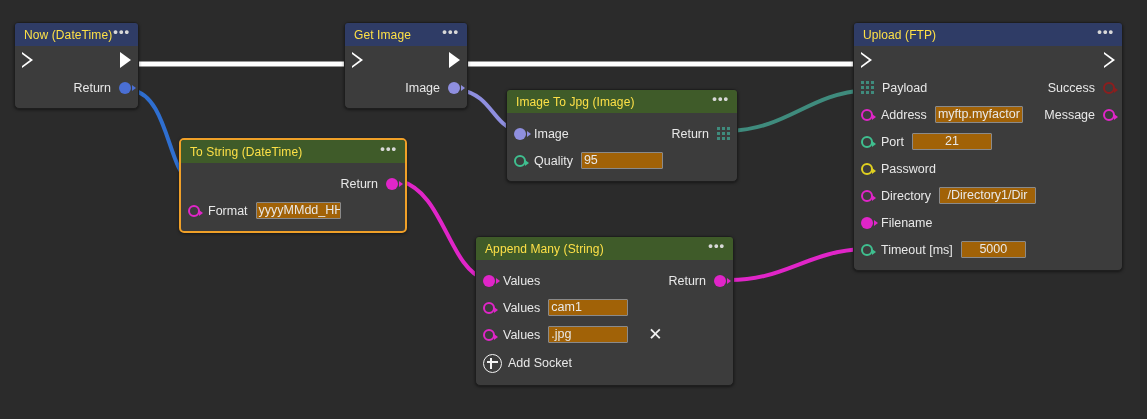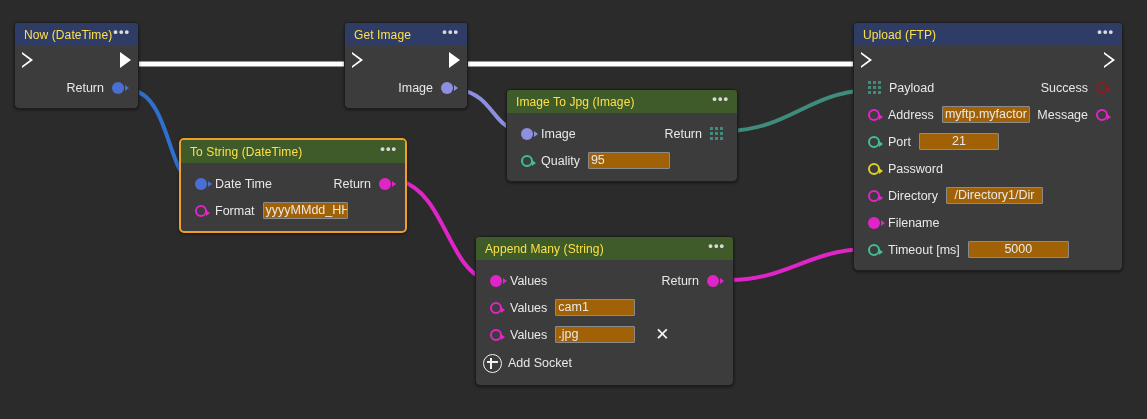--- a/index.html
+++ b/index.html
@@ -98,21 +98,21 @@
     width: 0; height: 0;
     border-top: 6px solid transparent;
     border-bottom: 6px solid transparent;
     border-left: 8px solid #3c3c3c;
   }
   
   .row {
     display: flex;
     align-items: center;
     height: 27px;
-    padding: 0 14px;
+    padding: 0 7px;
     box-sizing: border-box;
     position: relative;
   }
   .row-left {
     display: flex;
     align-items: center;
     gap: 8px;
     flex: 1;
     min-width: 0;
   }
@@ -259,24 +259,20 @@
         </div>
       </div>
       <div class="node selected" style="left: 179px; top: 138px; width: 228px;">
         <div class="node-header hdr-green">
           <span class="node-title">To String (DateTime)</span>
           <span class="node-menu">•••</span>
         </div>
         <div class="node-body">
           <div class="spacer"></div>
           <div class="row">
-            <div class="row-left">
-              <span class="sock filled" style="color: rgb(74, 111, 212); background: rgb(74, 111, 212);"></span>
-              <span class="lbl">Date Time</span>
-            </div>
             <div class="row-right">
               <span class="lbl">Return</span>
               <span class="sock filled" style="color: rgb(224, 37, 200); background: rgb(224, 37, 200);"></span>
             </div>
           </div>
           <div class="row">
             <div class="row-left">
               <span class="sock ring" style="color: rgb(224, 37, 200);"></span>
               <span class="lbl">Format</span>
               <div class="field" style="width: 85px;">yyyyMMdd_HH</div>
@@ -425,20 +421,20 @@
           <div class="row">
             <div class="row-left">
               <span class="sock filled" style="color: rgb(224, 37, 200); background: rgb(224, 37, 200);"></span>
               <span class="lbl">Filename</span>
             </div>
           </div>
           <div class="row">
             <div class="row-left">
               <span class="sock ring" style="color: rgb(63, 191, 143);"></span>
               <span class="lbl">Timeout [ms]</span>
-              <div class="field" style="width: 101px;">5000</div>
+              <div class="field" style="width: 65px;">5000</div>
             </div>
           </div>
           <div class="spacer"></div>
         </div>
       </div>
     </div>
 </div>
 
 </body></html>

